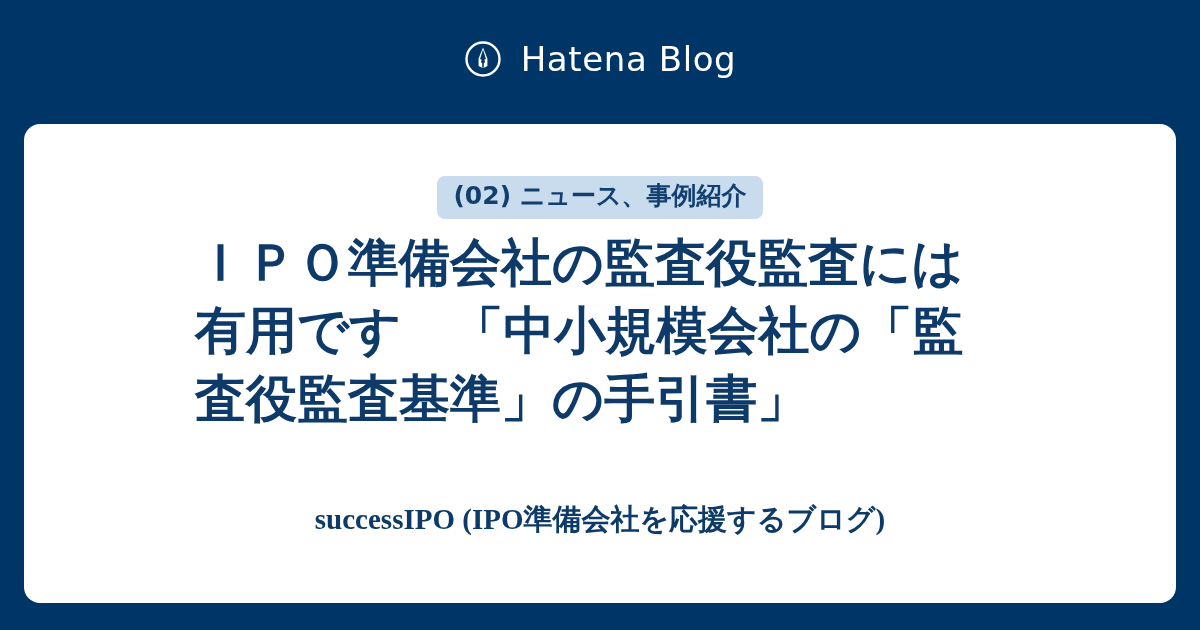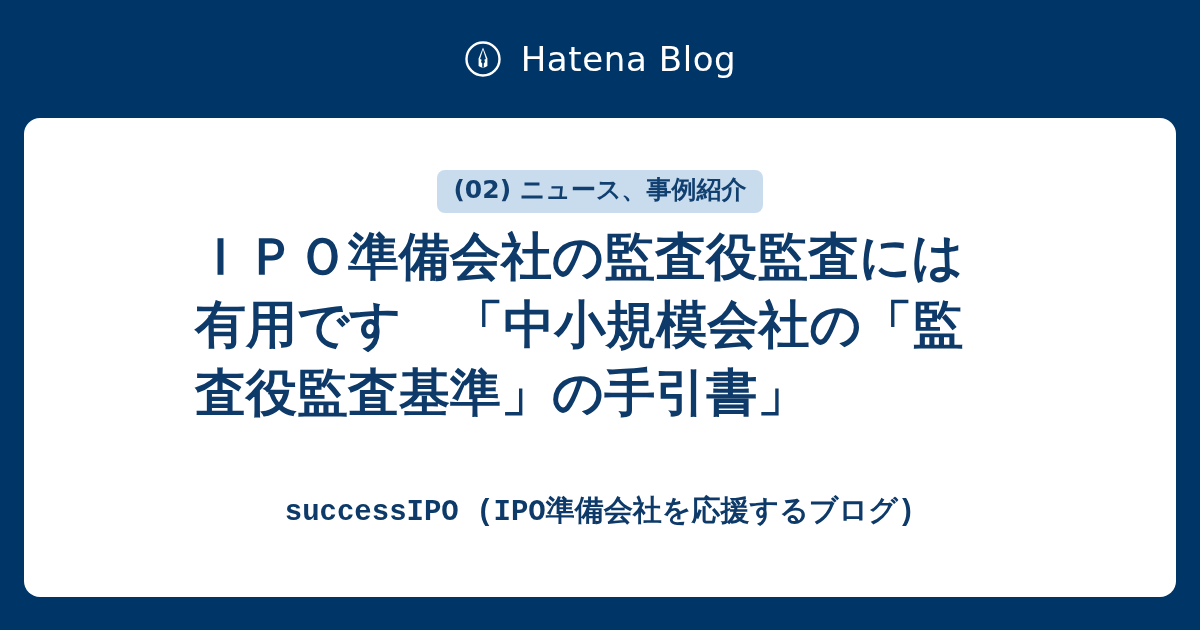--- a/index.html
+++ b/index.html
@@ -49,21 +49,21 @@
     font-weight: 400;
     letter-spacing: 0.6px;
     white-space: nowrap;
     font-family: "DejaVu Sans", "Liberation Sans", sans-serif;
   }
 
   
   .content-card {
     position: absolute;
     left: 24px;
-    top: 118px;
+    top: 124px;
     width: 1152px;
     height: 479px;
     background: #ffffff;
     border-radius: 16px;
     box-sizing: border-box;
     padding: 52px 60px 40px 60px;
     display: flex;
     flex-direction: column;
     align-items: center;
   }
@@ -101,21 +101,21 @@
     justify-content: center;
   }
 
   .blog-name {
     color: #0d3a68;
     font-size: 29px;
     line-height: 1.25;
     font-weight: 700;
     text-align: center;
     white-space: nowrap;
-    font-family: Liberation Mono, monospace;
+    font-family: Liberation Serif, serif;
   }
 </style>
 </head>
 <body>
 
 <div class="og-card">
 
   <div class="brand-header">
     <span class="brand-logo-icon">
       <svg width="38" height="38" viewBox="0 0 38 38" xmlns="http://www.w3.org/2000/svg" aria-hidden="true">

